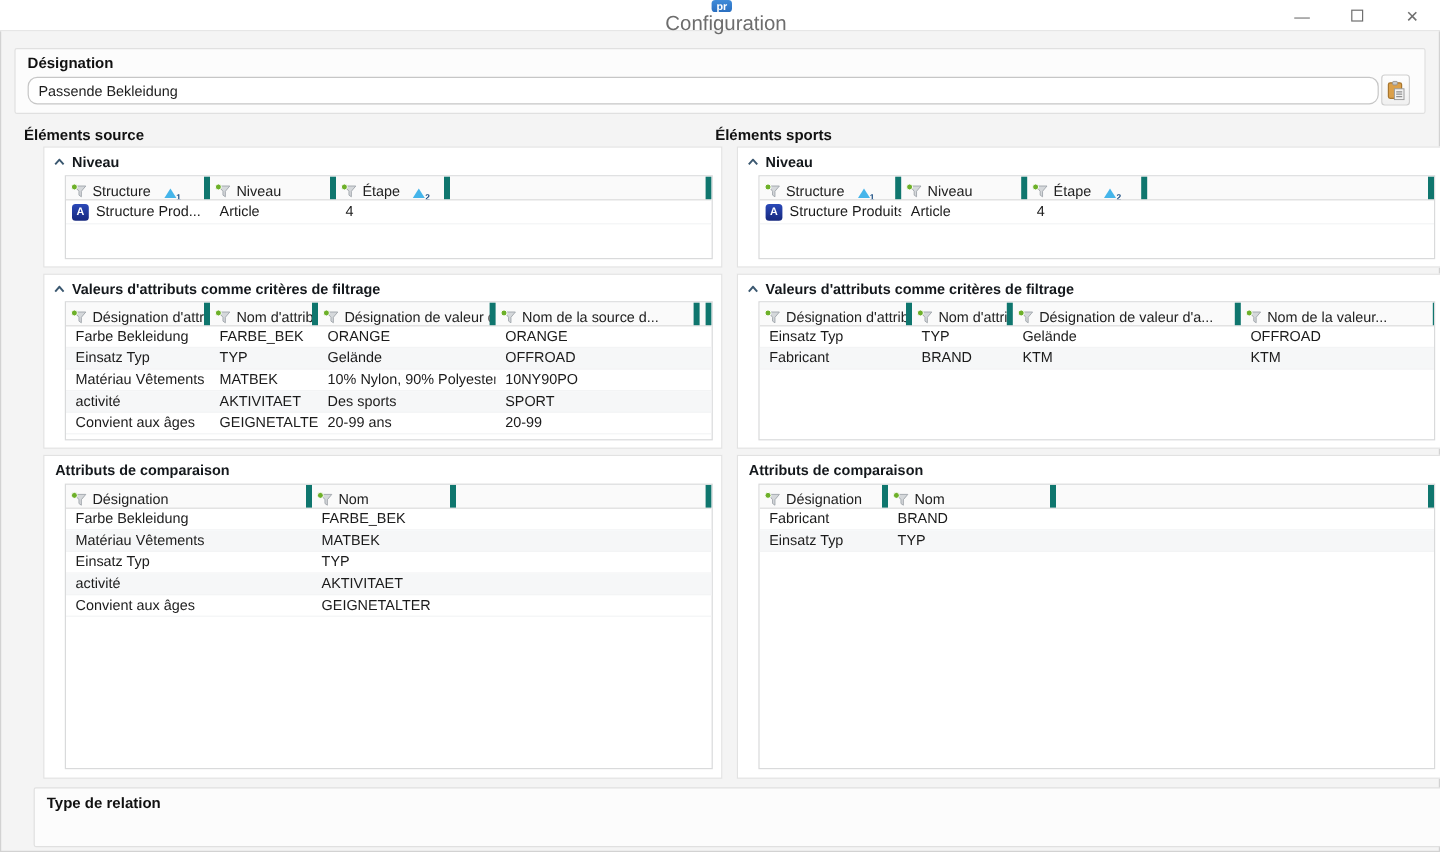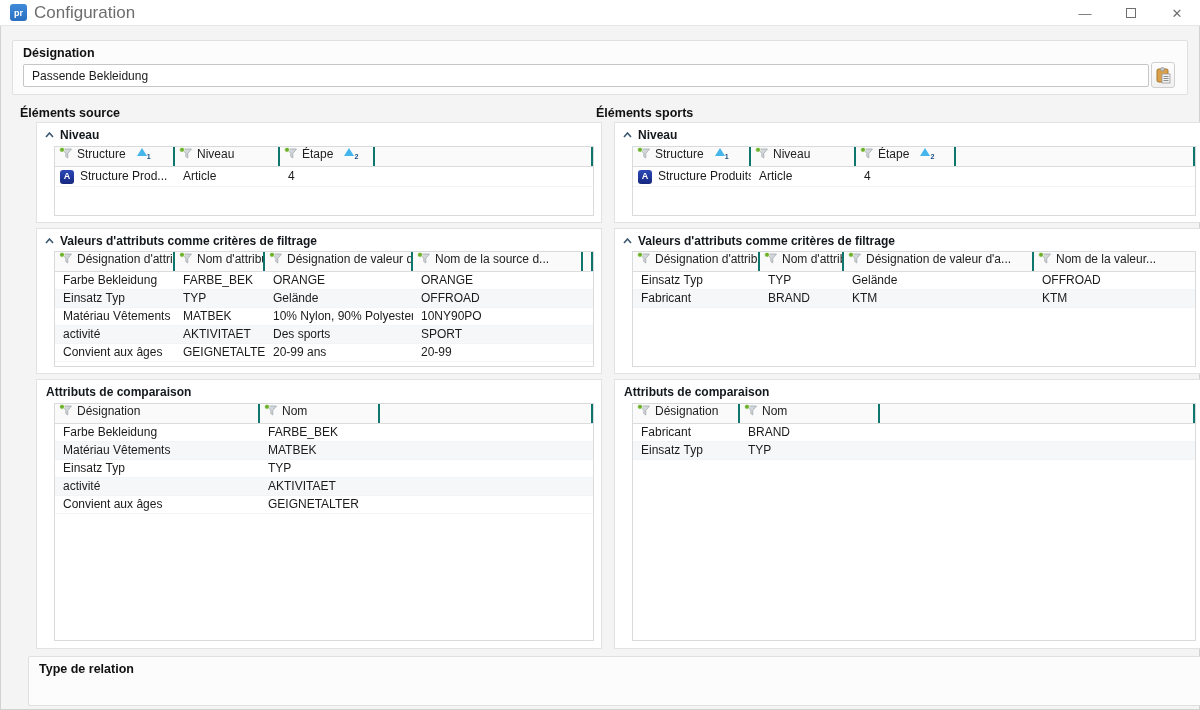--- a/index.html
+++ b/index.html
@@ -6,40 +6,40 @@
   html,body { background:#e9e9e9; }
   body { font-family:"Liberation Sans", sans-serif; }
   .window {
     position:relative; width:1200px; height:710px; background:#f4f4f4;
     box-shadow: inset 0 0 0 1px #d2d2d2; overflow:hidden;
   }
   
   .titlebar {
     position:absolute; top:0; left:0; width:1200px; height:26px;
     background:#ffffff; border-bottom:1px solid #e6e6e6;
-    display:flex; align-items:center; padding-left:10px;
+    display:flex; align-items:center; padding-left:10px;flex-direction:column;
   }
   .appicon {
     width:17px; height:17px; border-radius:3px;
     background:linear-gradient(#3f8bd9,#2a6fc0);
     color:#fff; font-size:9px; font-weight:bold;
     display:flex; align-items:center; justify-content:center; margin-right:7px;
   }
   .titletext { font-size:17px; color:#6d6d6d; }
   .wincontrols { position:absolute; right:0; top:0; height:26px; display:flex; }
   .wc { width:46px; height:26px; display:flex; align-items:center; justify-content:center; color:#6f6f6f; font-size:13px; }
   .wc .maxbox { width:10px; height:10px; border:1px solid #6f6f6f; display:block; }
   
   .groupbox { position:absolute; background:#fcfcfc; border:1px solid #e0e0e0; border-radius:2px; }
   .gb-label { position:absolute; top:5px; left:10px; font-size:12.5px; font-weight:bold; color:#111; }
   .gb-designation { left:12px; top:40px; width:1176px; height:55px; }
   .gb-relation { left:28px; top:656px; width:1176px; height:50px;text-decoration:underline; }
   .textinput {
     position:absolute; left:10px; top:23px; width:1126px; height:23px;
-    border:1px solid #c6c6c6; border-radius:2px; background:#fff;
+    border:1px solid #c6c6c6; border-radius:8px; background:#fff;
     font-family:"Liberation Sans", sans-serif; font-size:12px; color:#1c1c1c; padding:0 8px; outline:none;
   }
   .clipbtn {
     position:absolute; right:12px; top:21px; width:24px; height:26px;
     border:1px solid #cfcfcf; border-radius:3px;
     background:linear-gradient(#fefefe,#f0f0f0);
     display:flex; align-items:center; justify-content:center; cursor:pointer;
   }
   .selectbox {
     position:absolute; left:10px; top:21px; width:1152px; height:23px;
@@ -50,21 +50,21 @@
   .selectbox .dd { position:absolute; right:8px; top:8px; }
   
   .col-label { position:absolute; font-size:12.5px; font-weight:bold; color:#111; }
   
   .panel { position:absolute; background:#ffffff; border:1px solid #e2e2e2;margin-left:24px; }
   .sect-head { position:absolute; top:5px; left:8px; display:flex; align-items:center; gap:6px; font-size:12px; font-weight:bold; color:#14181c; }
   .sect-head.nochev { left:9px; }
   
   .tbl { position:absolute; background:#fff; border:1px solid #d9dadb; overflow:hidden; }
   .thead { display:flex; height:20px; background:#fafafa; border-bottom:1px solid #dcdcdc; }
-  .hc { display:flex; align-items:flex-start; gap:4px; padding-left:4px; border-right:2px solid #0f766e; font-size:12px; color:#222; white-space:nowrap; overflow:hidden; flex-shrink:0; }
+  .hc { display:flex; align-items:flex-end; gap:4px; padding-left:4px; border-right:5px solid #0f766e; font-size:12px; color:#222; white-space:nowrap; overflow:hidden; flex-shrink:0; }
   .hfill { flex:1; }
   .tr { display:flex; height:18px; line-height:17px; font-size:12px; color:#1b1b1b; border-bottom:1px solid #f3f4f5; }
   .tr.h20 { height:20px; line-height:19px; }
   .tr.even { background:#f6f7f8; }
   .td { padding-left:8px; white-space:nowrap; overflow:hidden; flex-shrink:0; }
   .td.with-icon { display:flex; align-items:center; padding-left:5px; }
   
   .t-niv-l .c0{width:120px}.t-niv-l .c1{width:105px}.t-niv-l .c2{width:95px}
   .t-val-l .c0{width:120px}.t-val-l .c1{width:90px}.t-val-l .c2{width:148px}.t-val-l .c3{width:170px}
   .t-cmp-l .c0{width:205px}.t-cmp-l .c1{width:120px}

